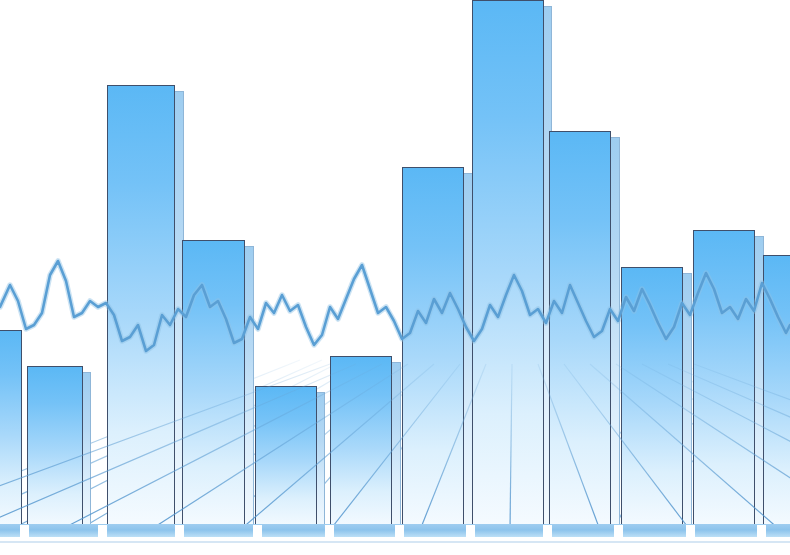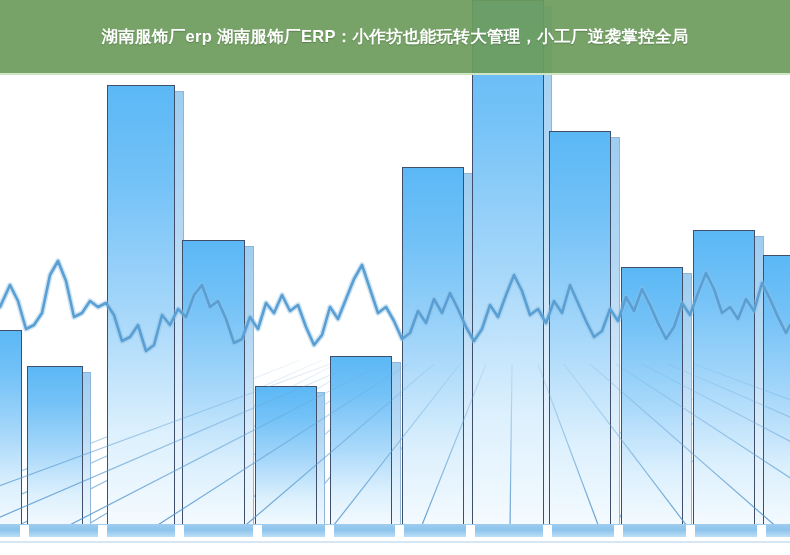--- a/index.html
+++ b/index.html
@@ -206,17 +206,14 @@
     <div class="notch" style="left:253px;"></div>
     <div class="notch" style="left:325px;"></div>
     <div class="notch" style="left:395px;"></div>
     <div class="notch" style="left:466px;"></div>
     <div class="notch" style="left:543px;"></div>
     <div class="notch" style="left:614px;"></div>
     <div class="notch" style="left:686px;"></div>
     <div class="notch" style="left:757px;"></div>
   </div>
 
-  <div id="header">
-    <h1 id="header-title">湖南服饰厂erp 湖南服饰厂ERP：小作坊也能玩转大管理，小工厂逆袭掌控全局</h1>
-  </div>
 
 </div>
 
 </body></html>

